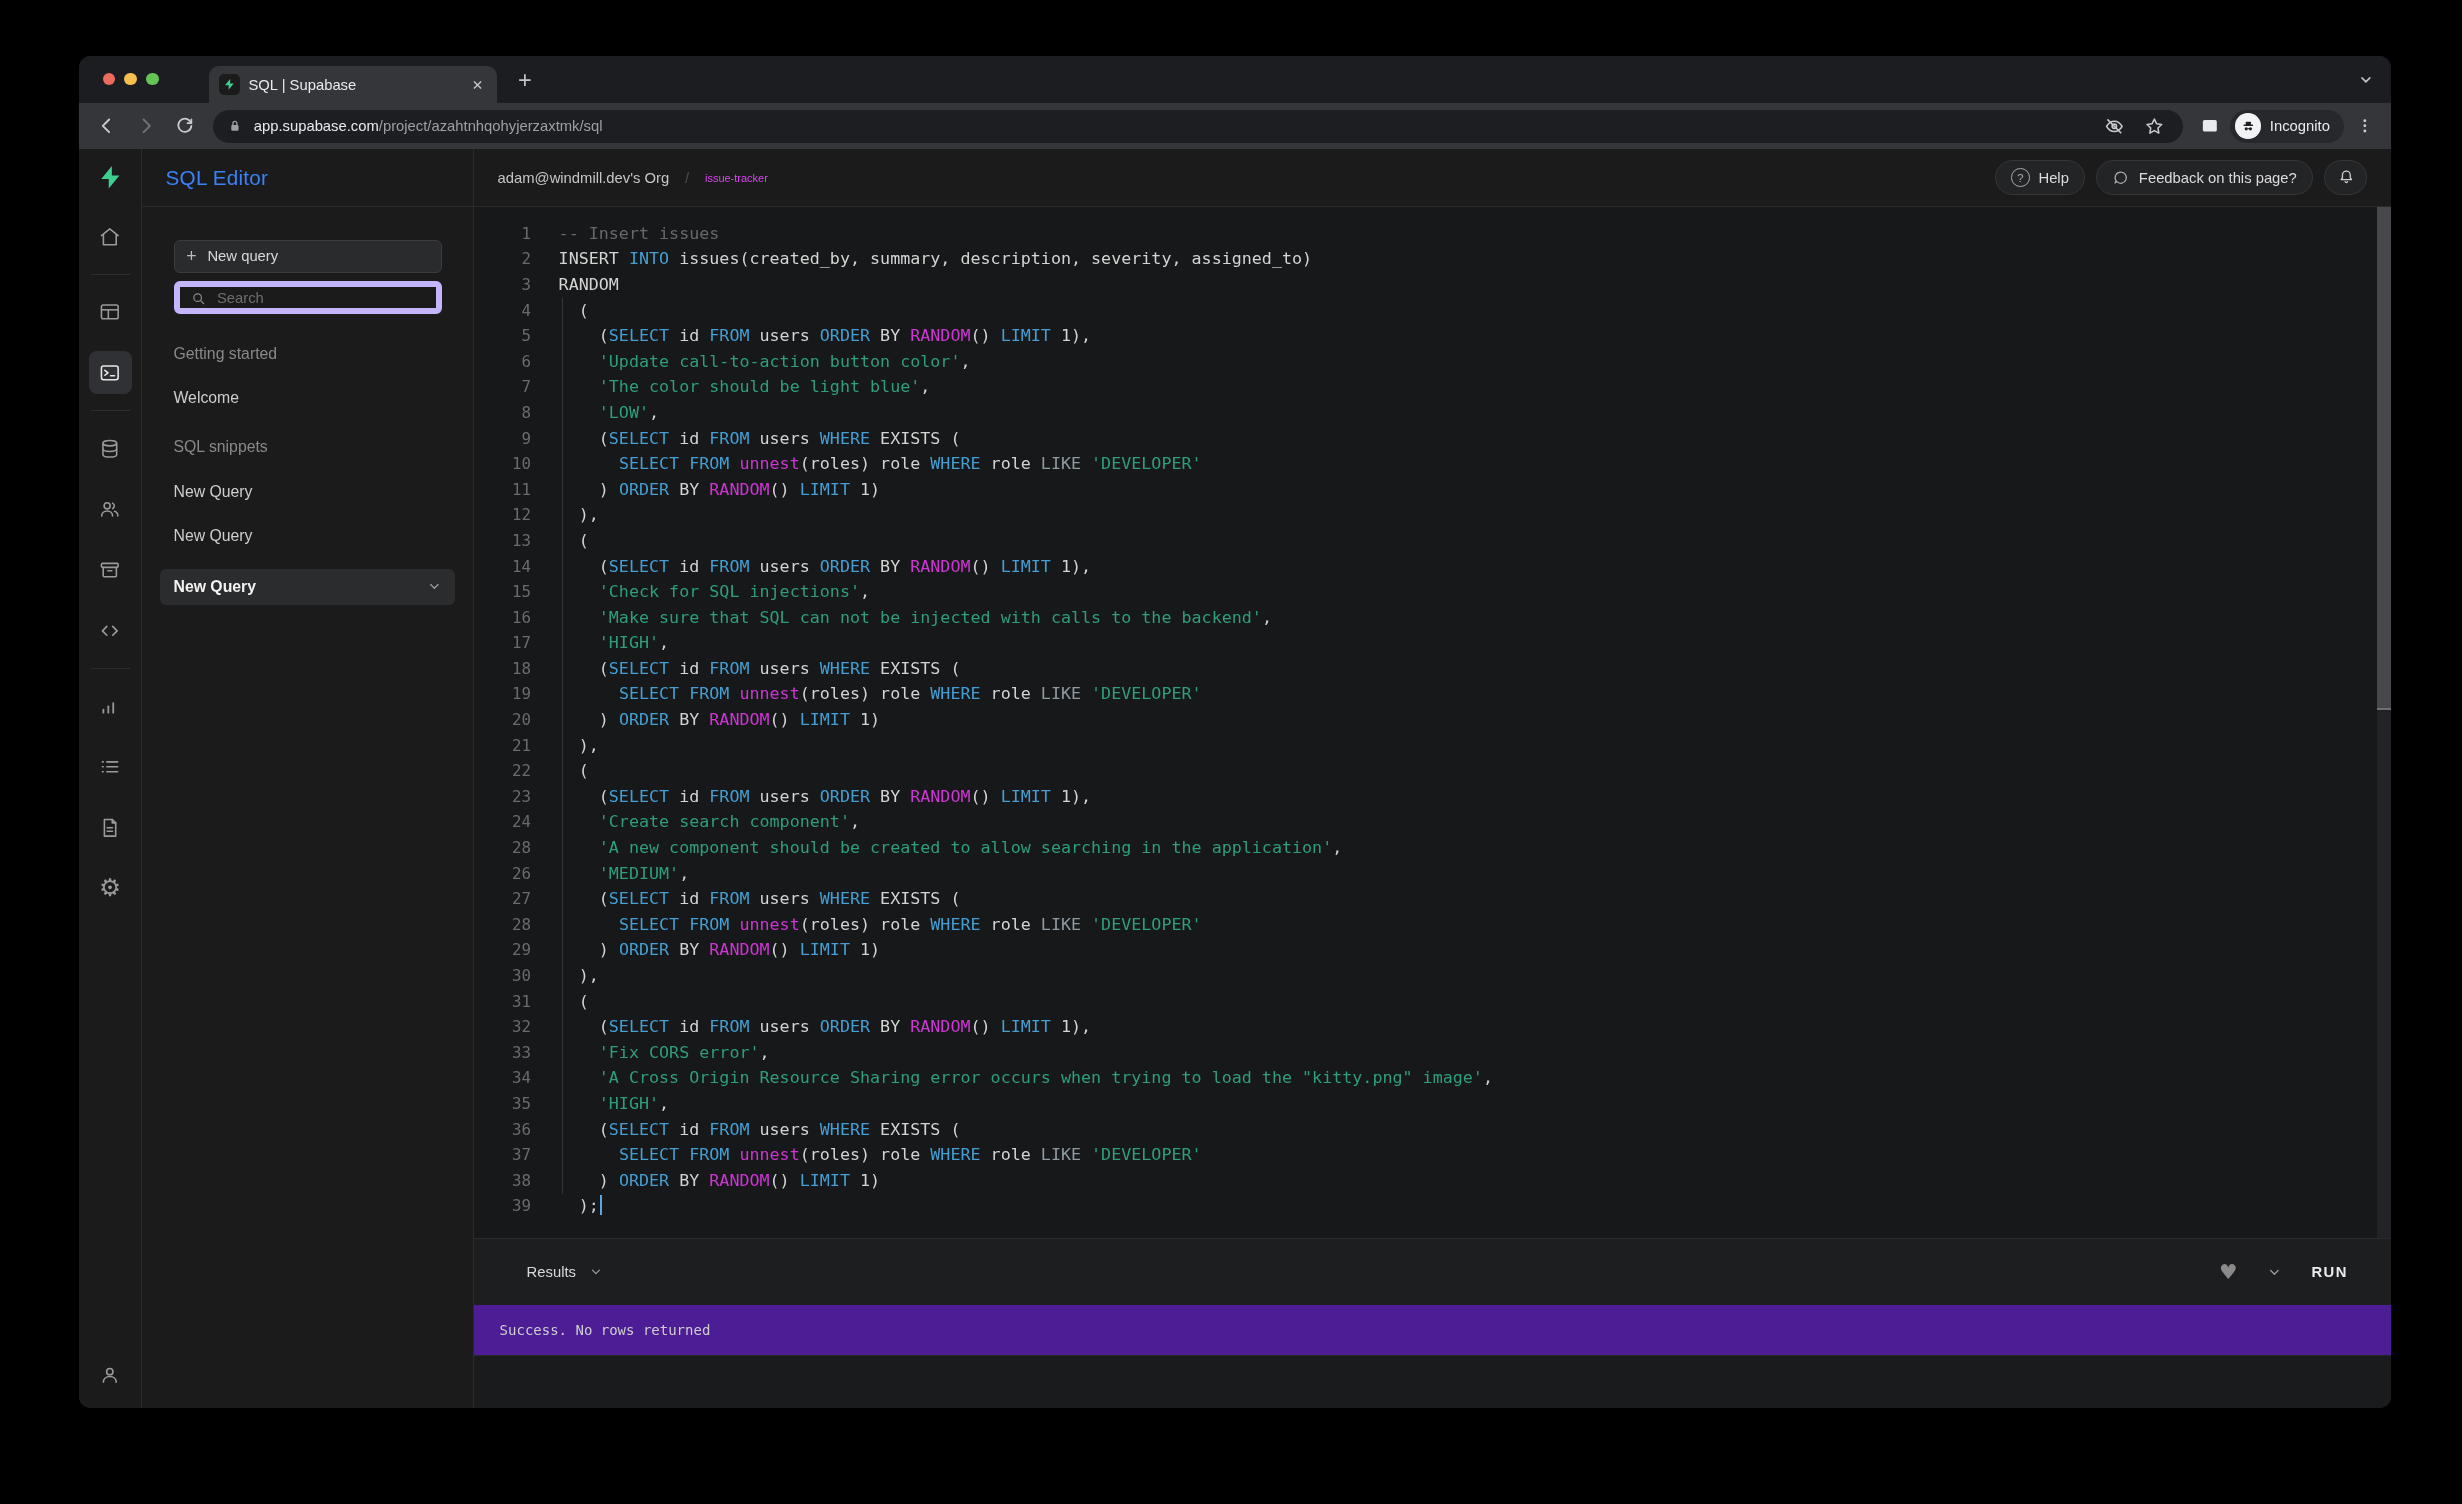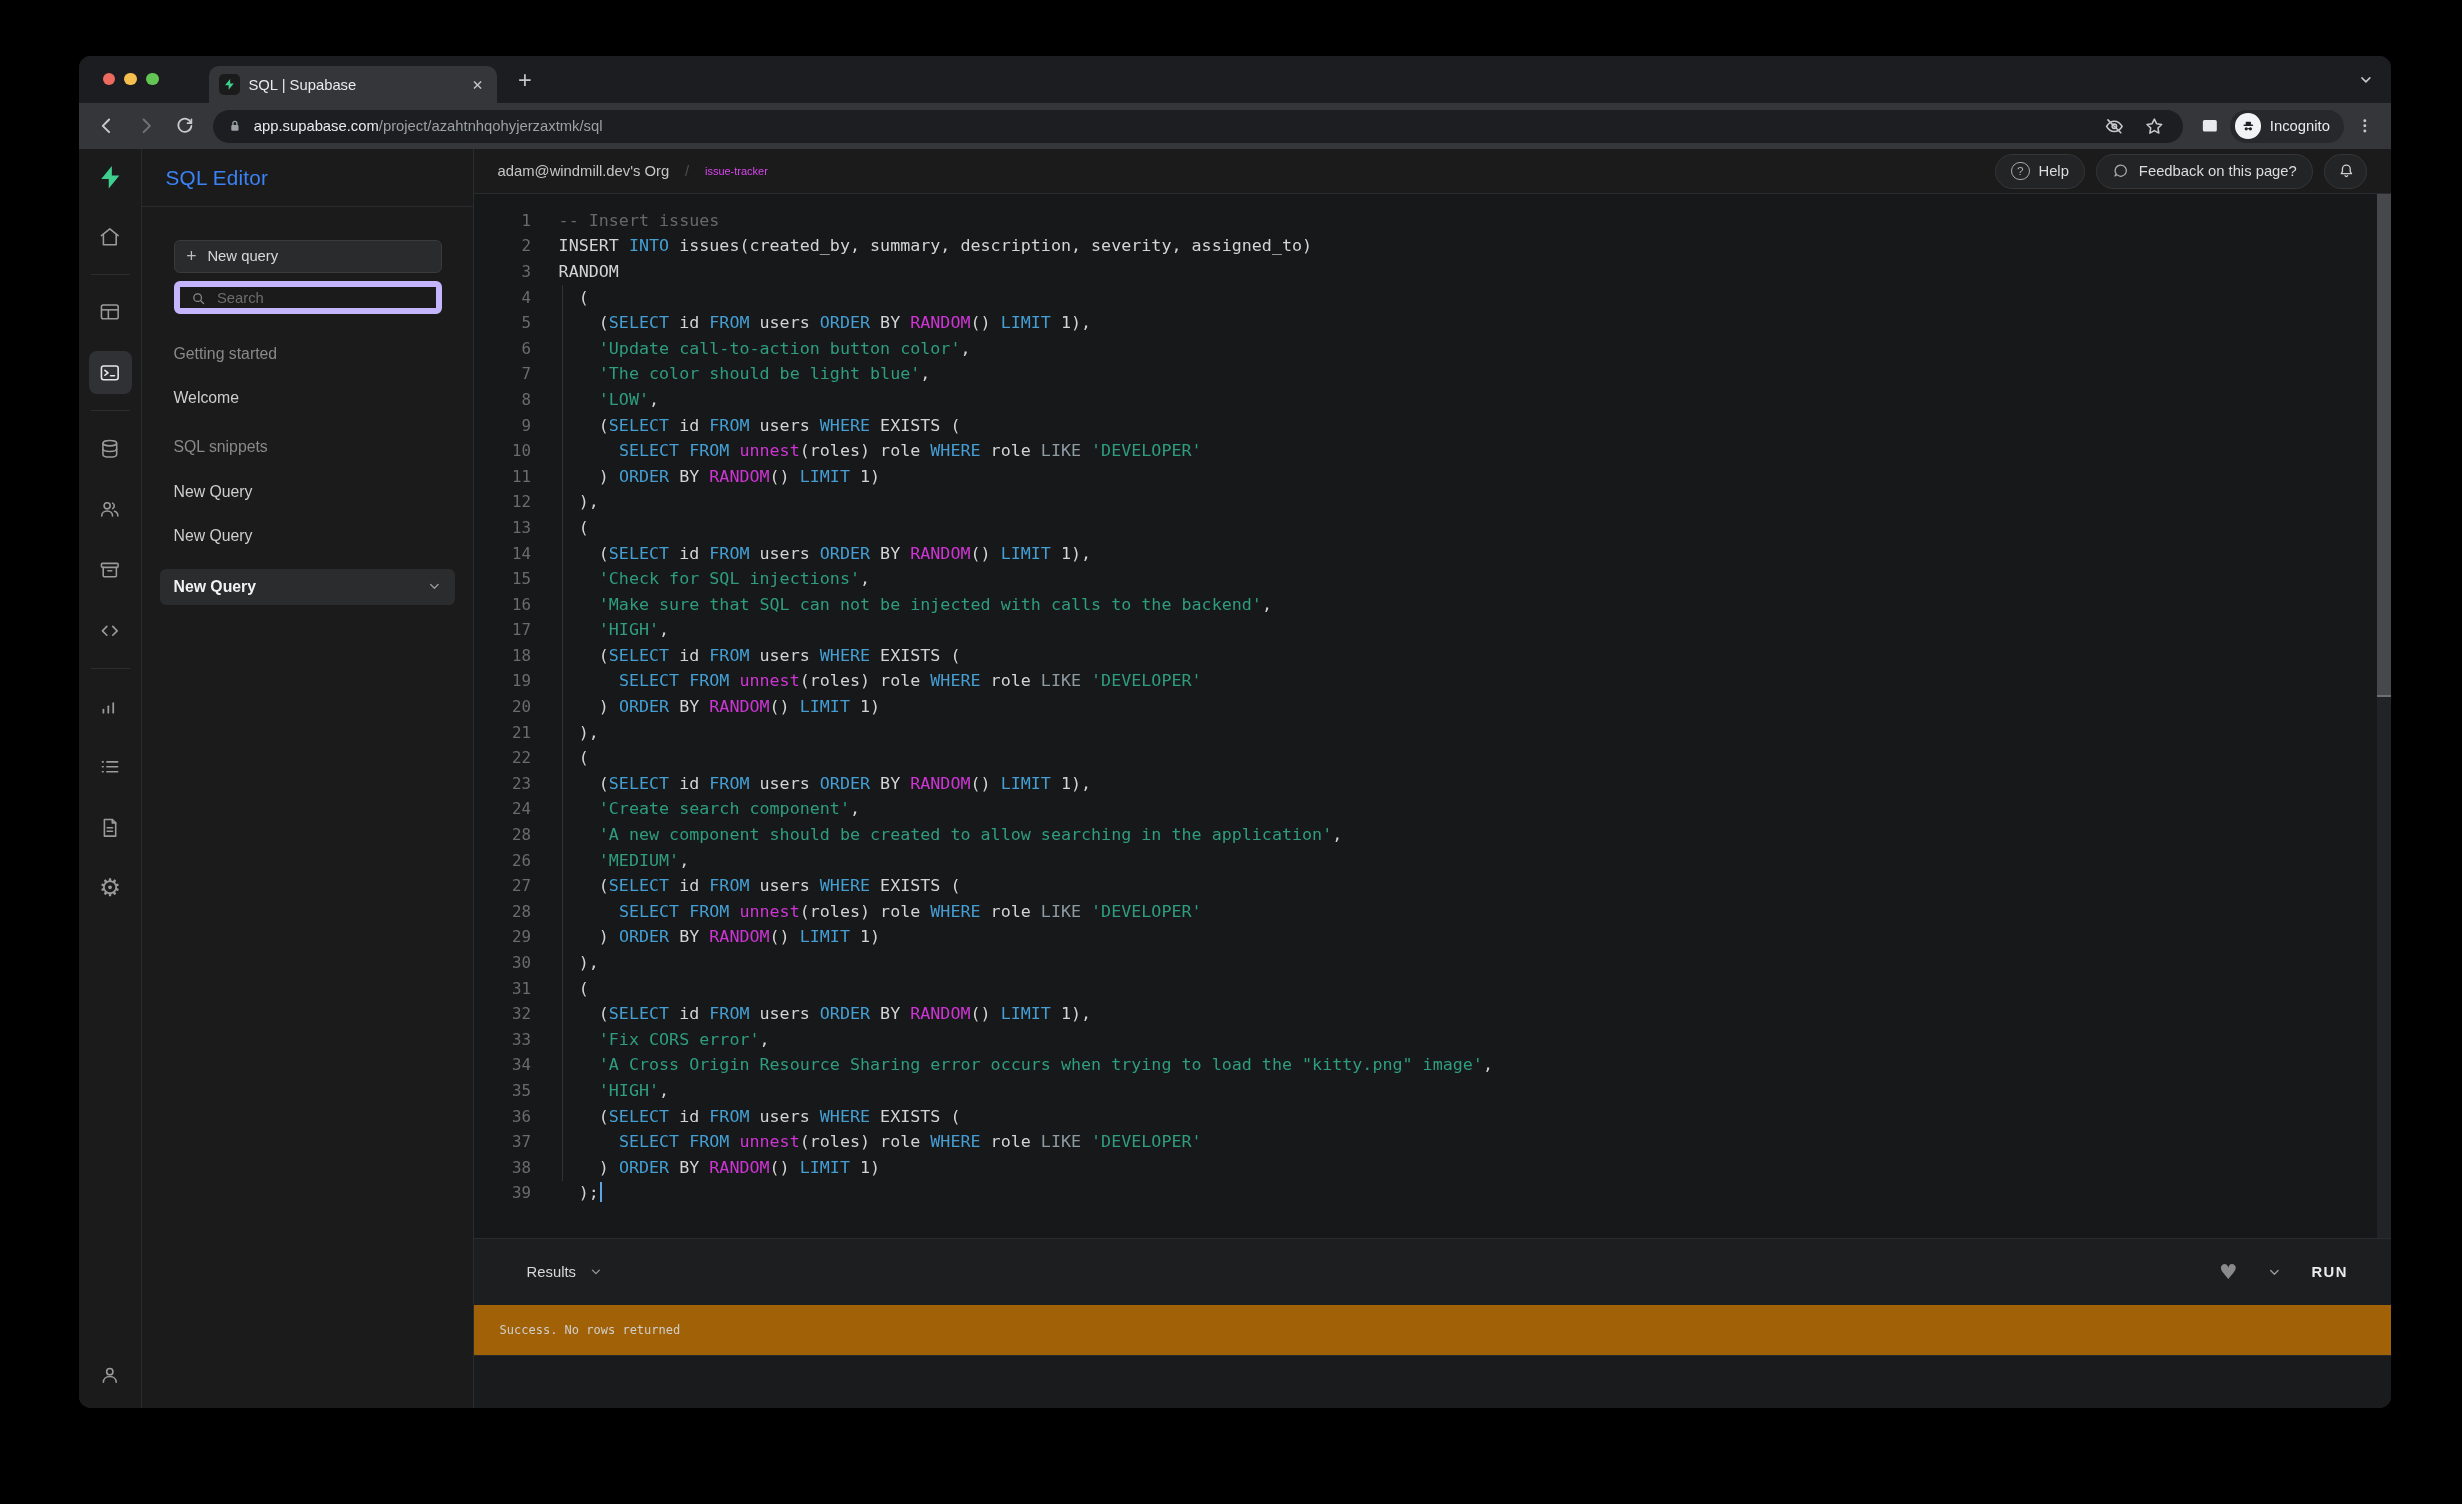--- a/index.html
+++ b/index.html
@@ -60,21 +60,21 @@
   .searchbox input { flex:1; background:transparent; border:none; outline:none; color:#c9c9c9; font-size:14.8px; font-family:"Liberation Sans", sans-serif; }
   .searchbox input::placeholder { color:#6d6d6d; }
   .sec-label { margin-top:30.5px; font-size:15.8px; color:#898989; }
   .snip-item { margin-top:26.6px; font-size:15.8px; color:#cecece; }
   .snip-active { margin:23.6px -13.8px 0; height:36px; border-radius:5.9px; background:#2b2c2e; display:flex; align-items:center;
     padding:0 13.8px; font-size:15.8px; font-weight:bold; color:#f2f2f2; }
   .snip-active .chev { margin-left:auto; color:#9a9a9a; }
 
   
   .main { flex:1; min-width:0; display:flex; flex-direction:column; background:#161819; }
-  .main-head { height:45px; flex:none; background:#1b1b1c; border-bottom:1px solid #2a2b2c; display:flex; align-items:center; padding:0 23.6px; }
+  .main-head { height:58px; flex:none; background:#1b1b1c; border-bottom:1px solid #2a2b2c; display:flex; align-items:center; padding:0 23.6px; }
   .crumb { font-size:14.8px; color:#c6c6c6; }
   .crumb-sep { color:#4f4f4f; margin:0 15.8px; font-size:14.8px; }
   .crumb-proj { font-size:11px; color:#d946ef; }
   .head-right { margin-left:auto; display:flex; align-items:center; gap:11.8px; }
   .pillbtn { height:35px; border-radius:17.7px; background:#232426; border:1px solid #353638; display:flex; align-items:center; gap:8.9px;
     padding:0 14.8px; font-size:14.8px; color:#dcdcdc; }
   .qmark { width:18.7px; height:18.7px; border-radius:50%; border:1.5px solid #a9a9a9; color:#a9a9a9; font-size:11.8px;
     display:flex; align-items:center; justify-content:center; }
   .bellbtn { width:43px; height:35px; border-radius:17.7px; background:#232426; border:1px solid #353638; display:flex; align-items:center; justify-content:center; color:#cfcfcf; }
 
@@ -95,22 +95,22 @@
   .sb-track { position:absolute; right:0; top:0; width:13.8px; height:100%; background:#222326; }
   .sb-thumb { position:absolute; right:0; top:0; width:13.8px; height:503px; background:#47484b; border-bottom:2px solid #6e6f72; }
 
   
   .results-bar { height:67px; flex:none; background:#1d1e20; border-top:1px solid #2a2b2c; display:flex; align-items:center; padding:0 43px 0 25.6px; }
   .results-label { font-size:14.8px; color:#d9d9d9; display:flex; align-items:center; gap:12.8px;padding-left:27px; }
   .results-label .chev { color:#9a9a9a; }
   .bar-right { margin-left:auto; display:flex; align-items:center; gap:29.6px; }
   .heart-glyph { font-size:20.7px; color:#8a8a8a; font-family:"DejaVu Sans", sans-serif; line-height:1; }
   .run-btn { font-size:14.8px; color:#ececec; letter-spacing:1.5px; font-weight:bold; }
-  .out-msg { height:51px; flex:none; background:#a16207; border-bottom:1px solid #272829; display:flex; align-items:center; padding:0 25.6px;
-    font-family:"DejaVu Sans Mono", monospace; font-size:12px; color:#cfcfcf; }
+  .out-msg { height:51px; flex:none; background:#4c1d95; border-bottom:1px solid #272829; display:flex; align-items:center; padding:0 25.6px;
+    font-family:"DejaVu Sans Mono", monospace; font-size:14px; color:#cfcfcf; }
   .out-footer { height:52px; flex:none; background:#1a1b1c; }
 </style>
 </head>
 <body>
 
 <div class="window">
 
   <div class="tabstrip">
     <div class="lights">
       <span class="light" style="background:#ed6a5f"></span>

